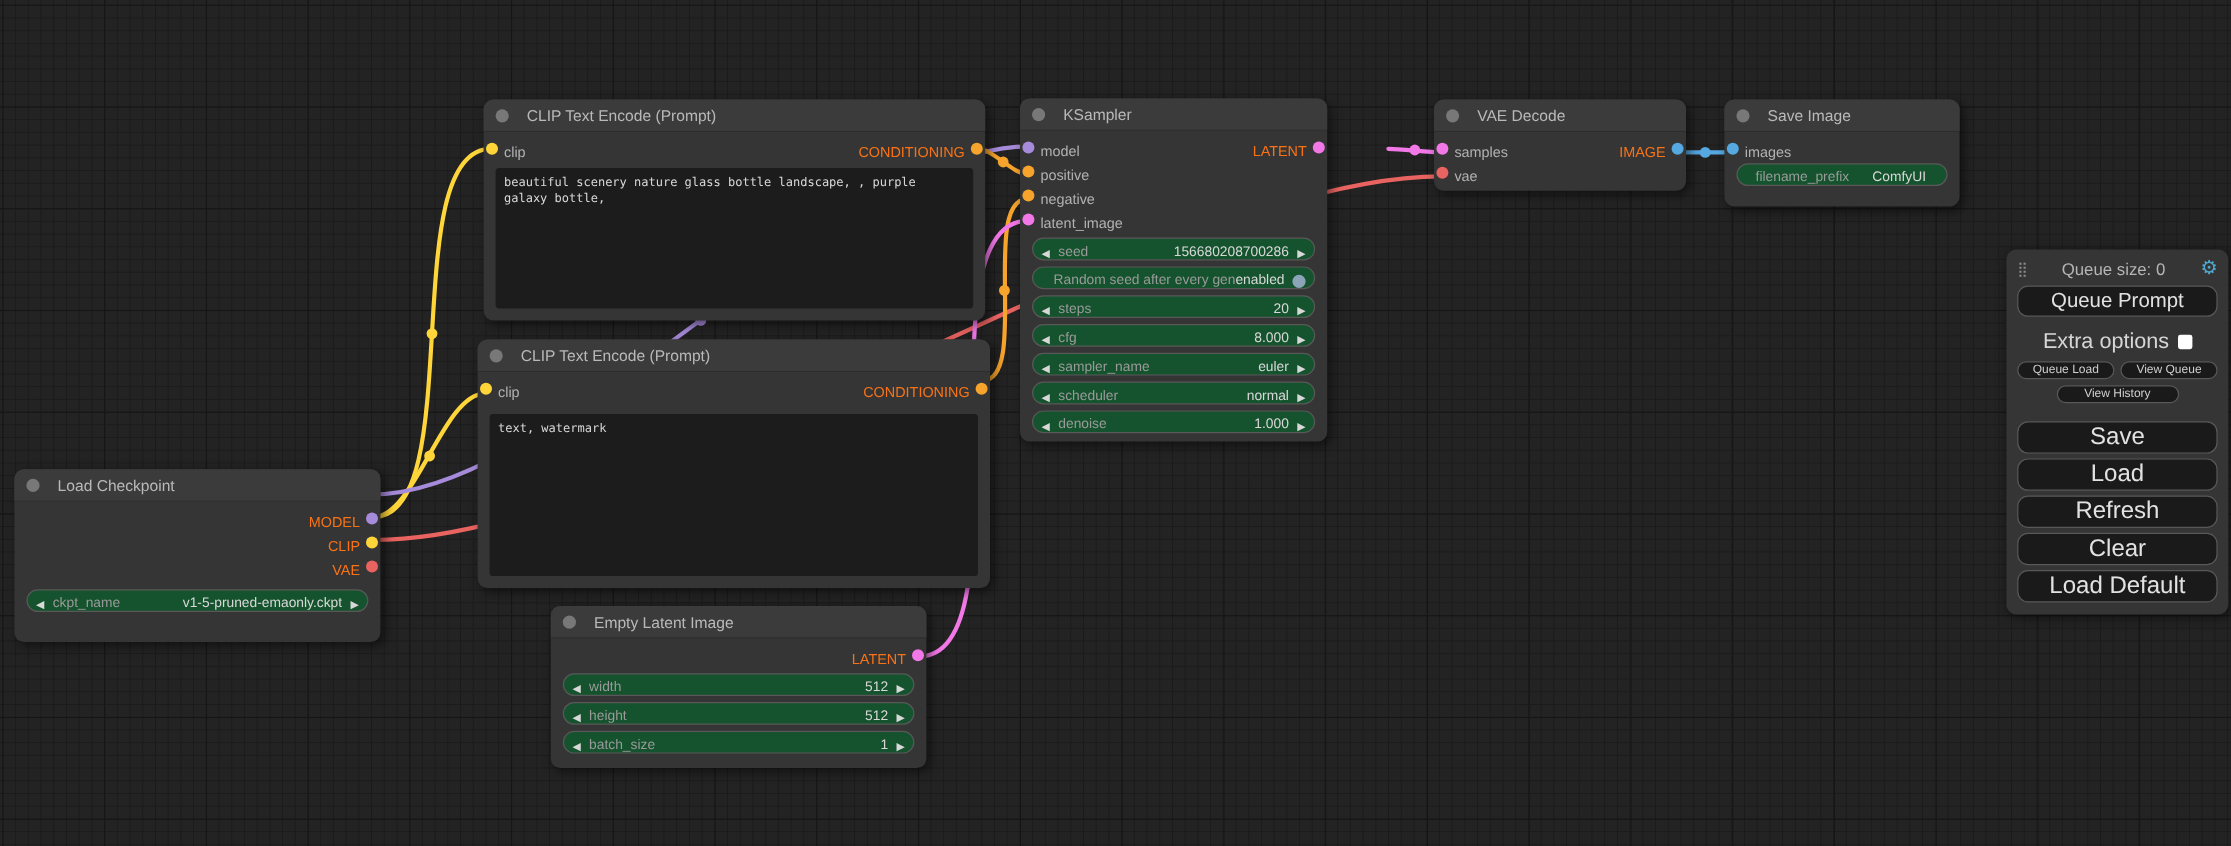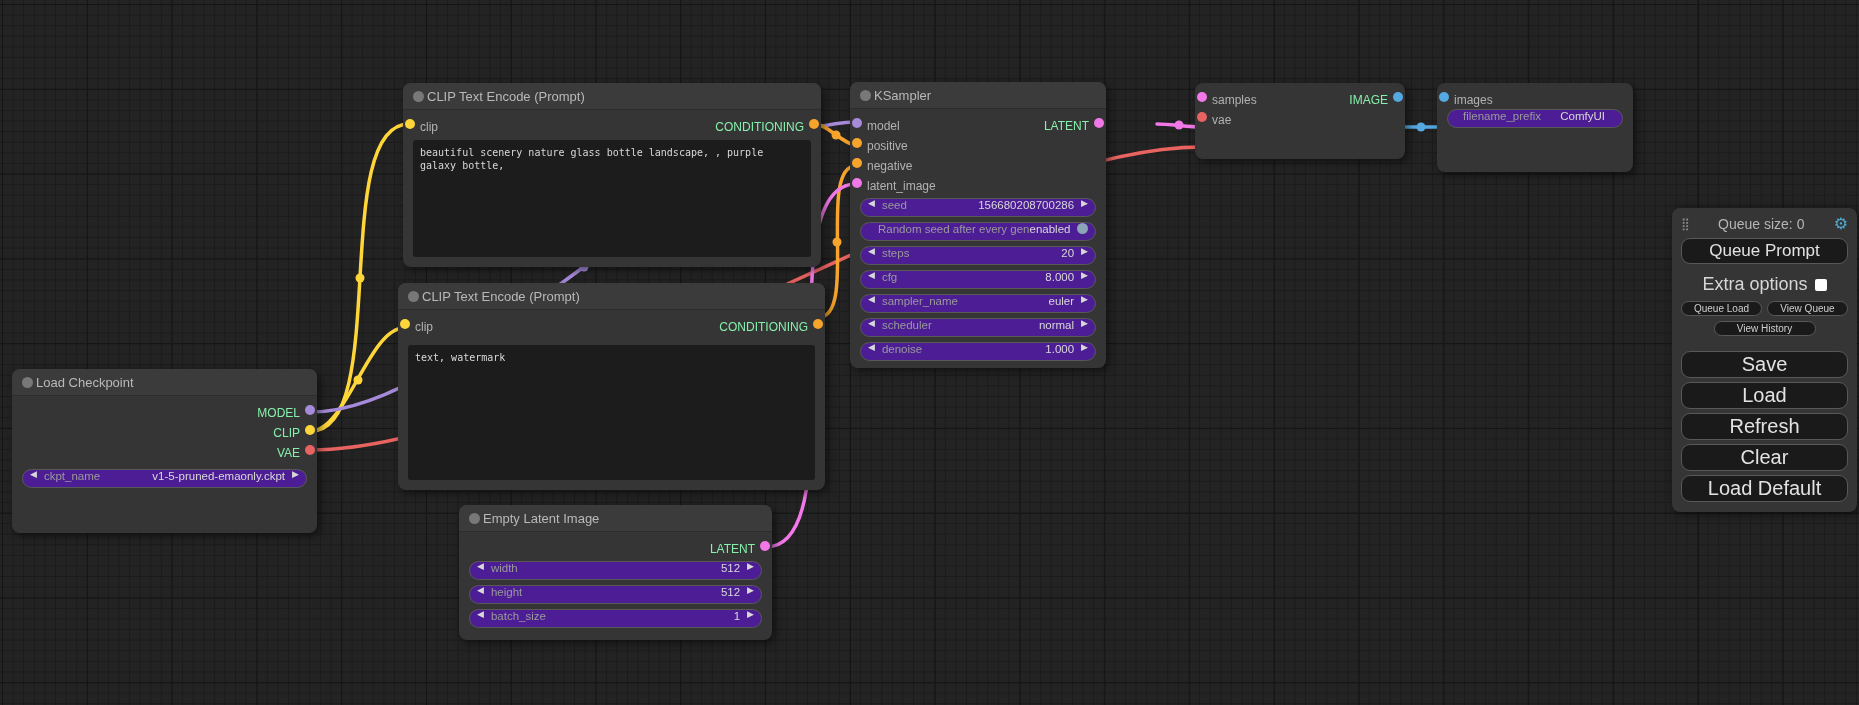--- a/index.html
+++ b/index.html
@@ -14,42 +14,42 @@
       linear-gradient(#1b1b1b 1px, transparent 1px);
     background-size:84.8px 84.8px,84.8px 84.8px,10.6px 10.6px,10.6px 10.6px;
     background-position:2px 4px,2px 4px,2px 4px,2px 4px;
   }
   #wires{position:absolute;left:0;top:0;z-index:1}
   .node{
     position:absolute;background:#353535;border-radius:8px;z-index:2;
     box-shadow:3px 3px 9px rgba(0,0,0,.5);
   }
   .node-header{
-    height:27px;display:flex;align-items:center;gap:3px;padding:0 10px;
+    height:27px;display:flex;align-items:center;gap:15px;padding:0 10px;
     background:#3b3b3b;border-radius:8px 8px 0 0;border-bottom:1px solid #2c2c2c;
     box-sizing:border-box;
   }
   .title-dot{width:11px;height:11px;border-radius:50%;background:#787878;flex:0 0 auto}
   .node-title{color:#b9b9b9;font-size:13px;white-space:nowrap}
   .prow{position:relative;height:20px;display:flex;align-items:flex-end}
   .prows{padding-top:4px}
   .pdot{width:10px;height:10px;border-radius:50%;position:absolute;top:50%;transform:translateY(-50%)}
   .pin{left:2px}
   .pout{right:2px}
   .pin-label{margin-left:17px;color:#b2b2b2;font-size:12px}
-  .pout-label{margin-left:auto;margin-right:17px;color:#86efac;font-size:12px}
+  .pout-label{margin-left:auto;margin-right:17px;color:#f97316;font-size:12px}
   .c-model{background:#a78bdb}
   .c-clip{background:#ffd63a}
   .c-vae{background:#e96461}
   .c-cond{background:#f7a42c}
   .c-latent{background:#f278e8}
   .c-image{background:#56a8e1}
   .widget{
-    height:19px;margin:5px 10px 0;background:#4c1d95;border:1px solid #585858;
-    border-radius:10px;display:flex;align-items:flex-start;padding:0 7px;
+    height:19px;margin:5px 10px 0;background:#14532d;border:1px solid #585858;
+    border-radius:10px;display:flex;align-items:flex-end;padding:0 7px;
     font-size:11.5px;box-sizing:border-box;white-space:nowrap;
   }
   .arr{color:#d8d8d8;font-size:9px;line-height:1}
   .wlabel{color:#9a9a9a;margin-left:7px}
   .wvalue{color:#d8d8d8;margin-left:auto;margin-right:7px}
   .toggle-dot{width:11px;height:11px;border-radius:50%;background:#8ba4b8;flex:0 0 auto}
   .prompt-box{
     position:absolute;left:10px;right:10px;background:#1c1c1c;border-radius:3px;
     color:#d8d8d8;font-family:"DejaVu Sans Mono",monospace;font-size:10px;
     line-height:13px;padding:6px 7px;box-sizing:border-box;white-space:pre-wrap;
@@ -100,21 +100,21 @@
     <circle cx="584" cy="267" r="4.5" fill="#a78bdb"></circle>
     <circle cx="756" cy="299" r="4.5" fill="#e96461"></circle>
     <circle cx="836" cy="135" r="4.5" fill="#f7a42c"></circle>
     <circle cx="837" cy="242" r="4.5" fill="#f7a42c"></circle>
     <circle cx="811" cy="366" r="4.5" fill="#f278e8"></circle>
     <circle cx="1179" cy="125" r="4.5" fill="#f278e8"></circle>
     <circle cx="1421" cy="127" r="4.5" fill="#56a8e1"></circle>
   </g>
 </svg>
 
-<div class="node" style="left:12px;top:369px;width:305px;height:164px">
+<div class="node" style="left:12px;top:391px;width:305px;height:144px">
   <div class="node-header">
     <span class="title-dot"></span>
     <span class="node-title">Load Checkpoint</span>
   </div>
   <div class="prows">
     <div class="prow">
       <span class="pout-label">MODEL</span>
       <span class="pdot pout c-model"></span>
     </div>
     <div class="prow">
@@ -259,35 +259,43 @@
   </div>
   <div class="widget">
     <span class="arr">◀</span>
     <span class="wlabel">denoise</span>
     <span class="wvalue">1.000</span>
     <span class="arr">▶</span>
   </div>
 </div>
 
 <div class="node" style="left:1195px;top:83px;width:210px;height:76px">
+  <div class="node-header">
+    <span class="title-dot"></span>
+    <span class="node-title">VAE Decode</span>
+  </div>
   <div class="prows">
     <div class="prow">
       <span class="pdot pin c-latent"></span>
       <span class="pin-label">samples</span>
       <span class="pout-label">IMAGE</span>
       <span class="pdot pout c-image"></span>
     </div>
     <div class="prow">
       <span class="pdot pin c-vae"></span>
       <span class="pin-label">vae</span>
     </div>
   </div>
 </div>
 
 <div class="node" style="left:1437px;top:83px;width:196px;height:89px">
+  <div class="node-header">
+    <span class="title-dot"></span>
+    <span class="node-title">Save Image</span>
+  </div>
   <div class="prows">
     <div class="prow">
       <span class="pdot pin c-image"></span>
       <span class="pin-label">images</span>
     </div>
   </div>
   <div class="widget" style="margin-top:2px">
     <span class="wlabel" style="margin-left:8px">filename_prefix</span>
     <span class="wvalue" style="margin-right:10px">ComfyUI</span>
   </div>

